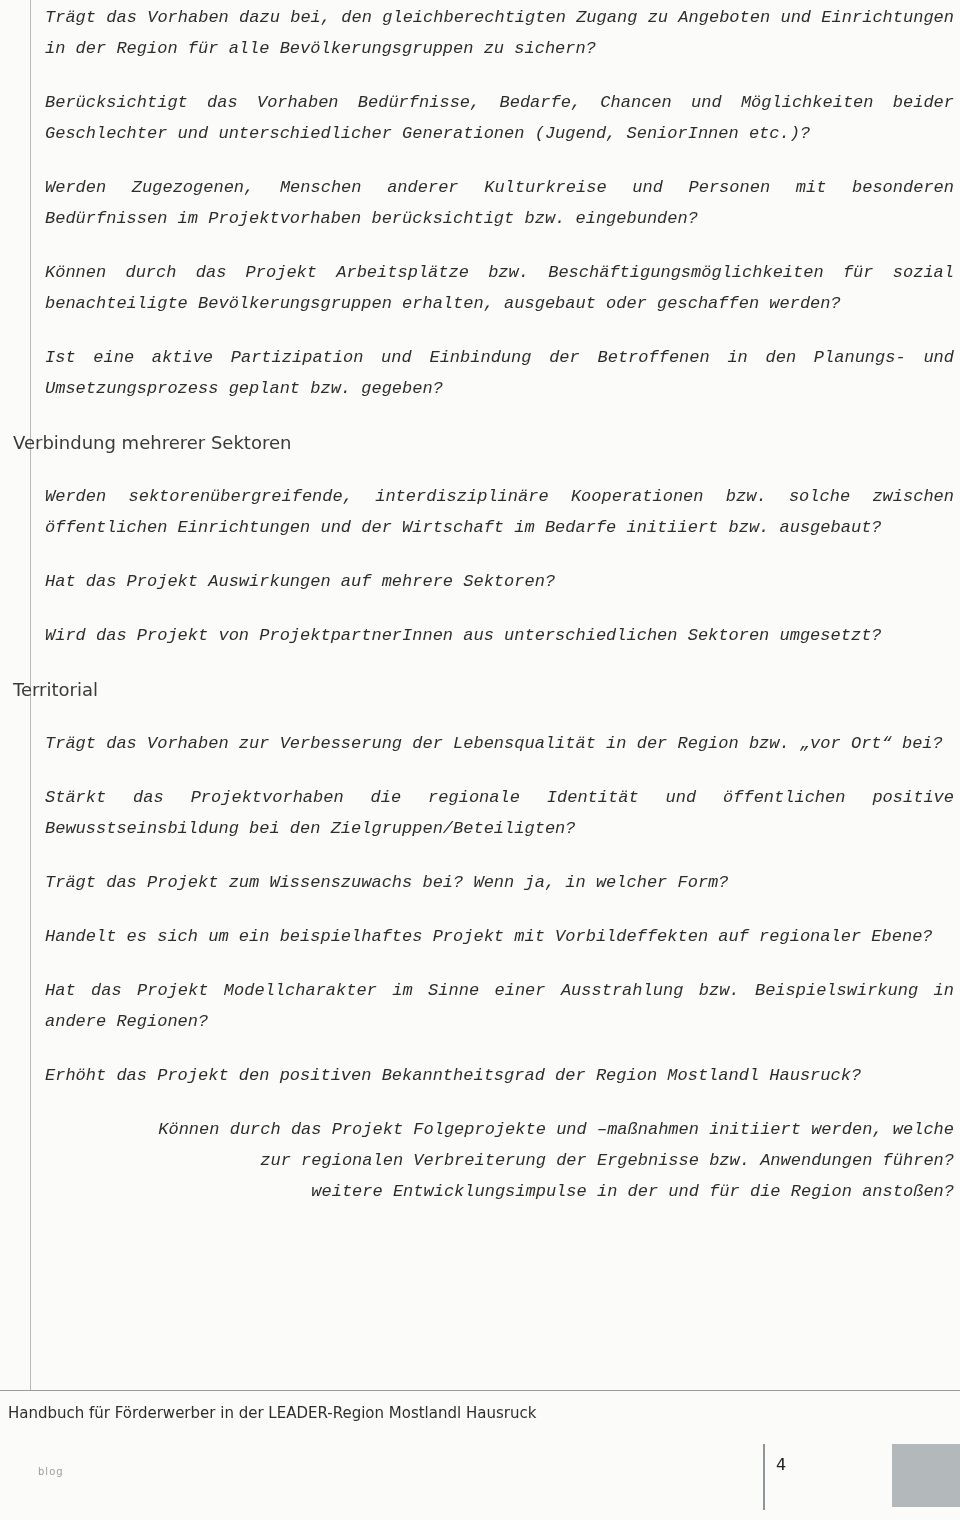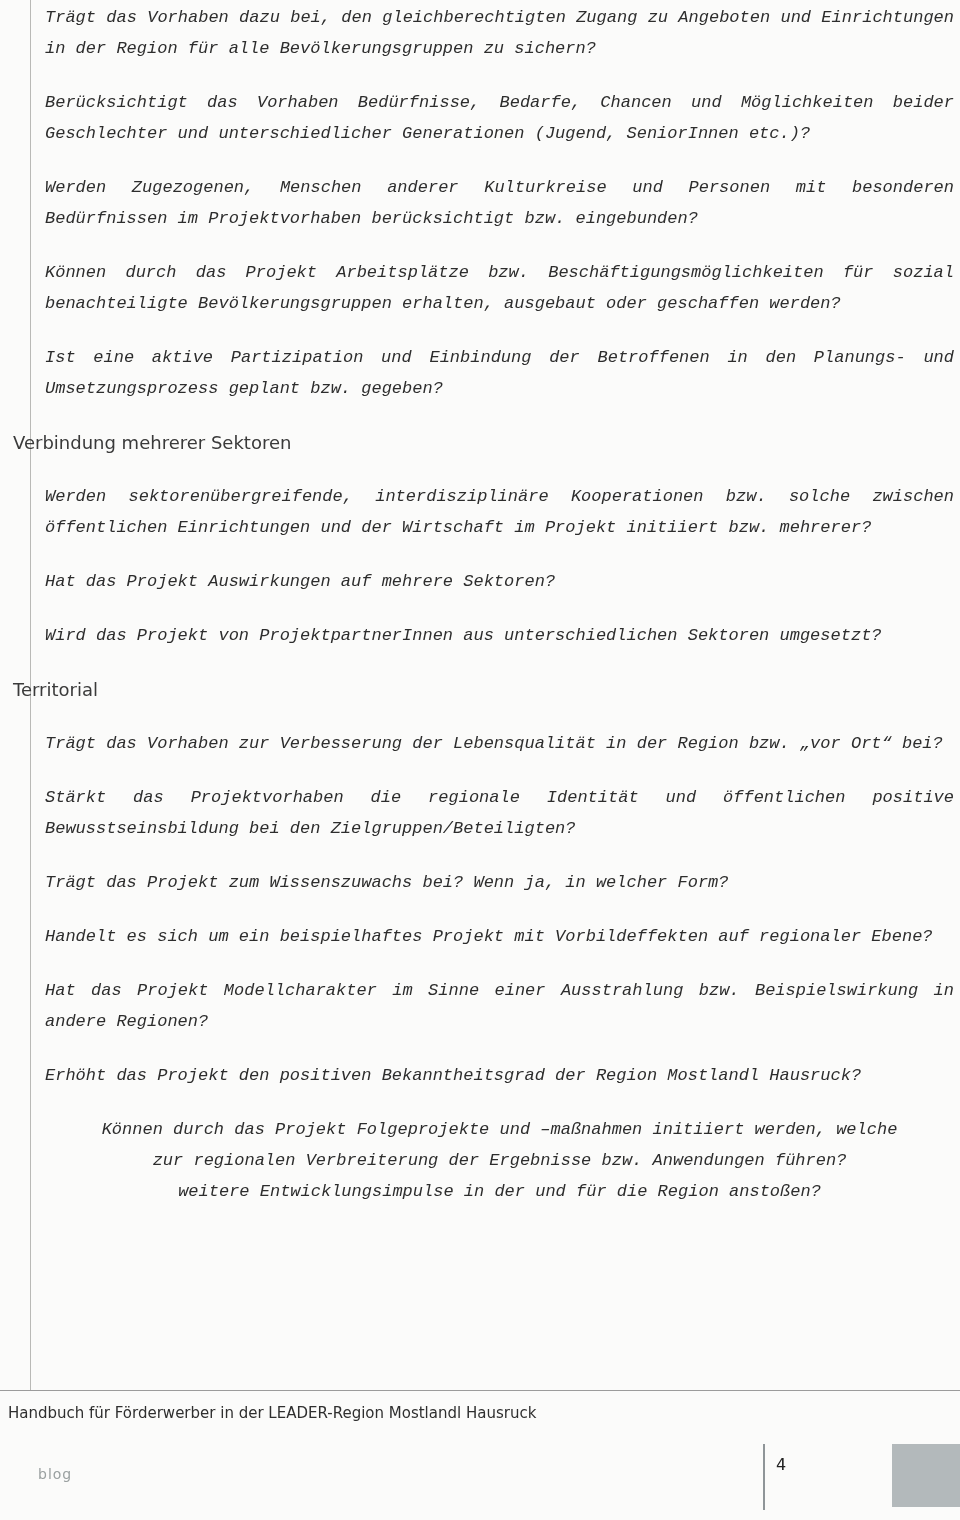--- a/index.html
+++ b/index.html
@@ -31,21 +31,21 @@
   }
   .para {
     font-style: italic;
     font-size: 17px;
     line-height: 31px;
     text-align: justify;
     margin: 0 0 23px 40px;
     font-family: Liberation Mono, monospace;
   }
   .para.left {
-    text-align: center;
+    text-align: right;
     white-space: pre-line;
   }
   .heading {
     font-style: normal;
     font-size: 18px;
     line-height: 31px;
     margin: 0 0 23px 8px;
     color: #3a3a3a;
   }
   .footer-rule {
@@ -61,21 +61,21 @@
     left: 8px;
     top: 1402px;
     font-size: 15px;
     line-height: 22px;
     color: #2f2f2f;
   }
   .watermark {
     position: absolute;
     left: 38px;
     top: 1466px;
-    font-size: 14px;
+    font-size: 10px;
     color: #9aa0a0;
     letter-spacing: 1px;
   }
   .page-divider {
     position: absolute;
     left: 763px;
     top: 1444px;
     width: 2px;
     height: 66px;
     background: #8f9598;
@@ -100,21 +100,21 @@
 
 <div class="margin-line" style="background: rgb(185, 185, 182);"></div>
 
 <div class="content">
   <p class="para">Trägt das Vorhaben dazu bei, den gleichberechtigten Zugang zu Angeboten und Einrichtungen in der Region für alle Bevölkerungsgruppen zu sichern?</p>
   <p class="para">Berücksichtigt das Vorhaben Bedürfnisse, Bedarfe, Chancen und Möglichkeiten beider Geschlechter und unterschiedlicher Generationen (Jugend, SeniorInnen etc.)?</p>
   <p class="para">Werden Zugezogenen, Menschen anderer Kulturkreise und Personen mit besonderen Bedürfnissen im Projektvorhaben berücksichtigt bzw. eingebunden?</p>
   <p class="para">Können durch das Projekt Arbeitsplätze bzw. Beschäftigungsmöglichkeiten für sozial benachteiligte Bevölkerungsgruppen erhalten, ausgebaut oder geschaffen werden?</p>
   <p class="para">Ist eine aktive Partizipation und Einbindung der Betroffenen in den Planungs- und Umsetzungsprozess geplant bzw. gegeben?</p>
   <p class="heading">Verbindung mehrerer Sektoren</p>
-  <p class="para">Werden sektorenübergreifende, interdisziplinäre Kooperationen bzw. solche zwischen öffentlichen Einrichtungen und der Wirtschaft im Projekt initiiert bzw. mehrerer?</p>
+  <p class="para">Werden sektorenübergreifende, interdisziplinäre Kooperationen bzw. solche zwischen öffentlichen Einrichtungen und der Wirtschaft im Bedarfe initiiert bzw. ausgebaut?</p>
   <p class="para">Hat das Projekt Auswirkungen auf mehrere Sektoren?</p>
   <p class="para">Wird das Projekt von ProjektpartnerInnen aus unterschiedlichen Sektoren umgesetzt?</p>
   <p class="heading">Territorial</p>
   <p class="para">Trägt das Vorhaben zur Verbesserung der Lebensqualität in der Region bzw. „vor Ort“ bei?</p>
   <p class="para">Stärkt das Projektvorhaben die regionale Identität und öffentlichen positive Bewusstseinsbildung bei den Zielgruppen/Beteiligten?</p>
   <p class="para">Trägt das Projekt zum Wissenszuwachs bei? Wenn ja, in welcher Form?</p>
   <p class="para">Handelt es sich um ein beispielhaftes Projekt mit Vorbildeffekten auf regionaler Ebene?</p>
   <p class="para">Hat das Projekt Modellcharakter im Sinne einer Ausstrahlung bzw. Beispielswirkung in andere Regionen?</p>
   <p class="para">Erhöht das Projekt den positiven Bekanntheitsgrad der Region Mostlandl Hausruck?</p>
   <p class="para left">Können durch das Projekt Folgeprojekte und –maßnahmen initiiert werden, welche

